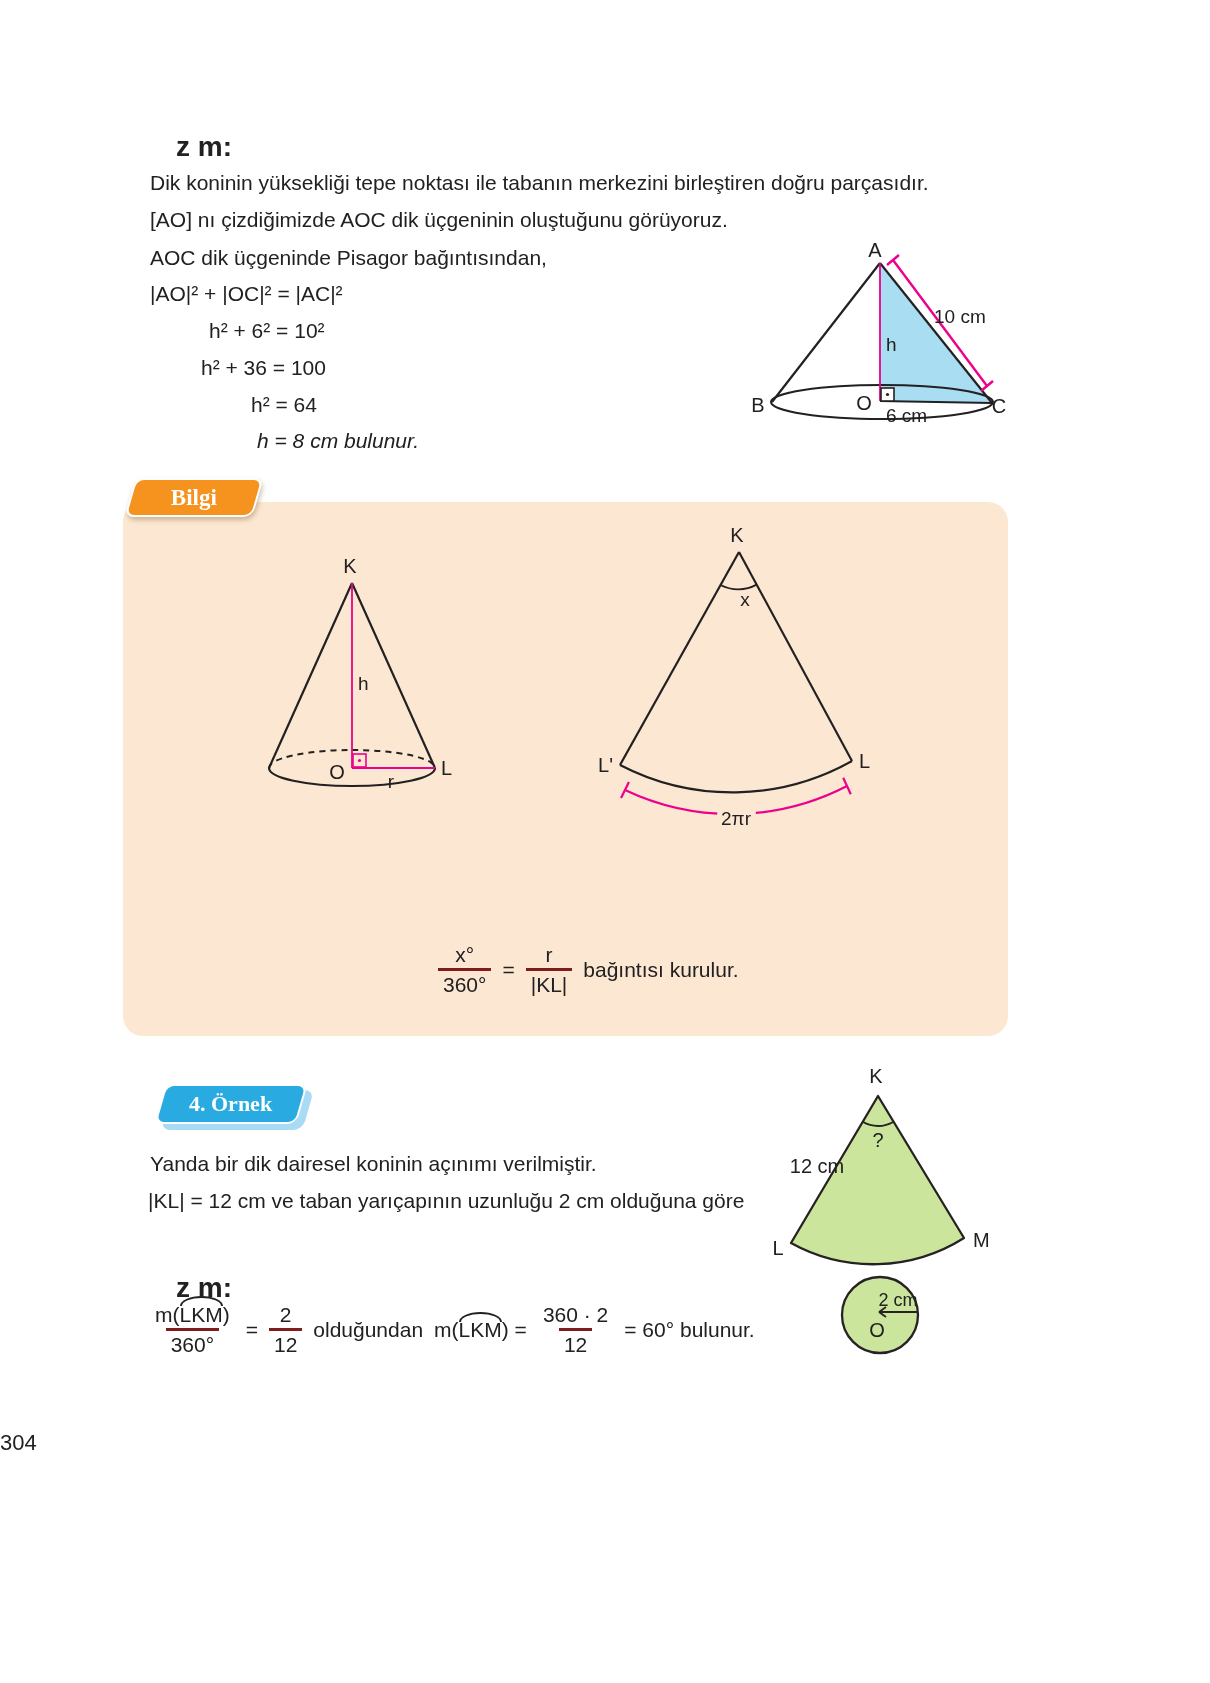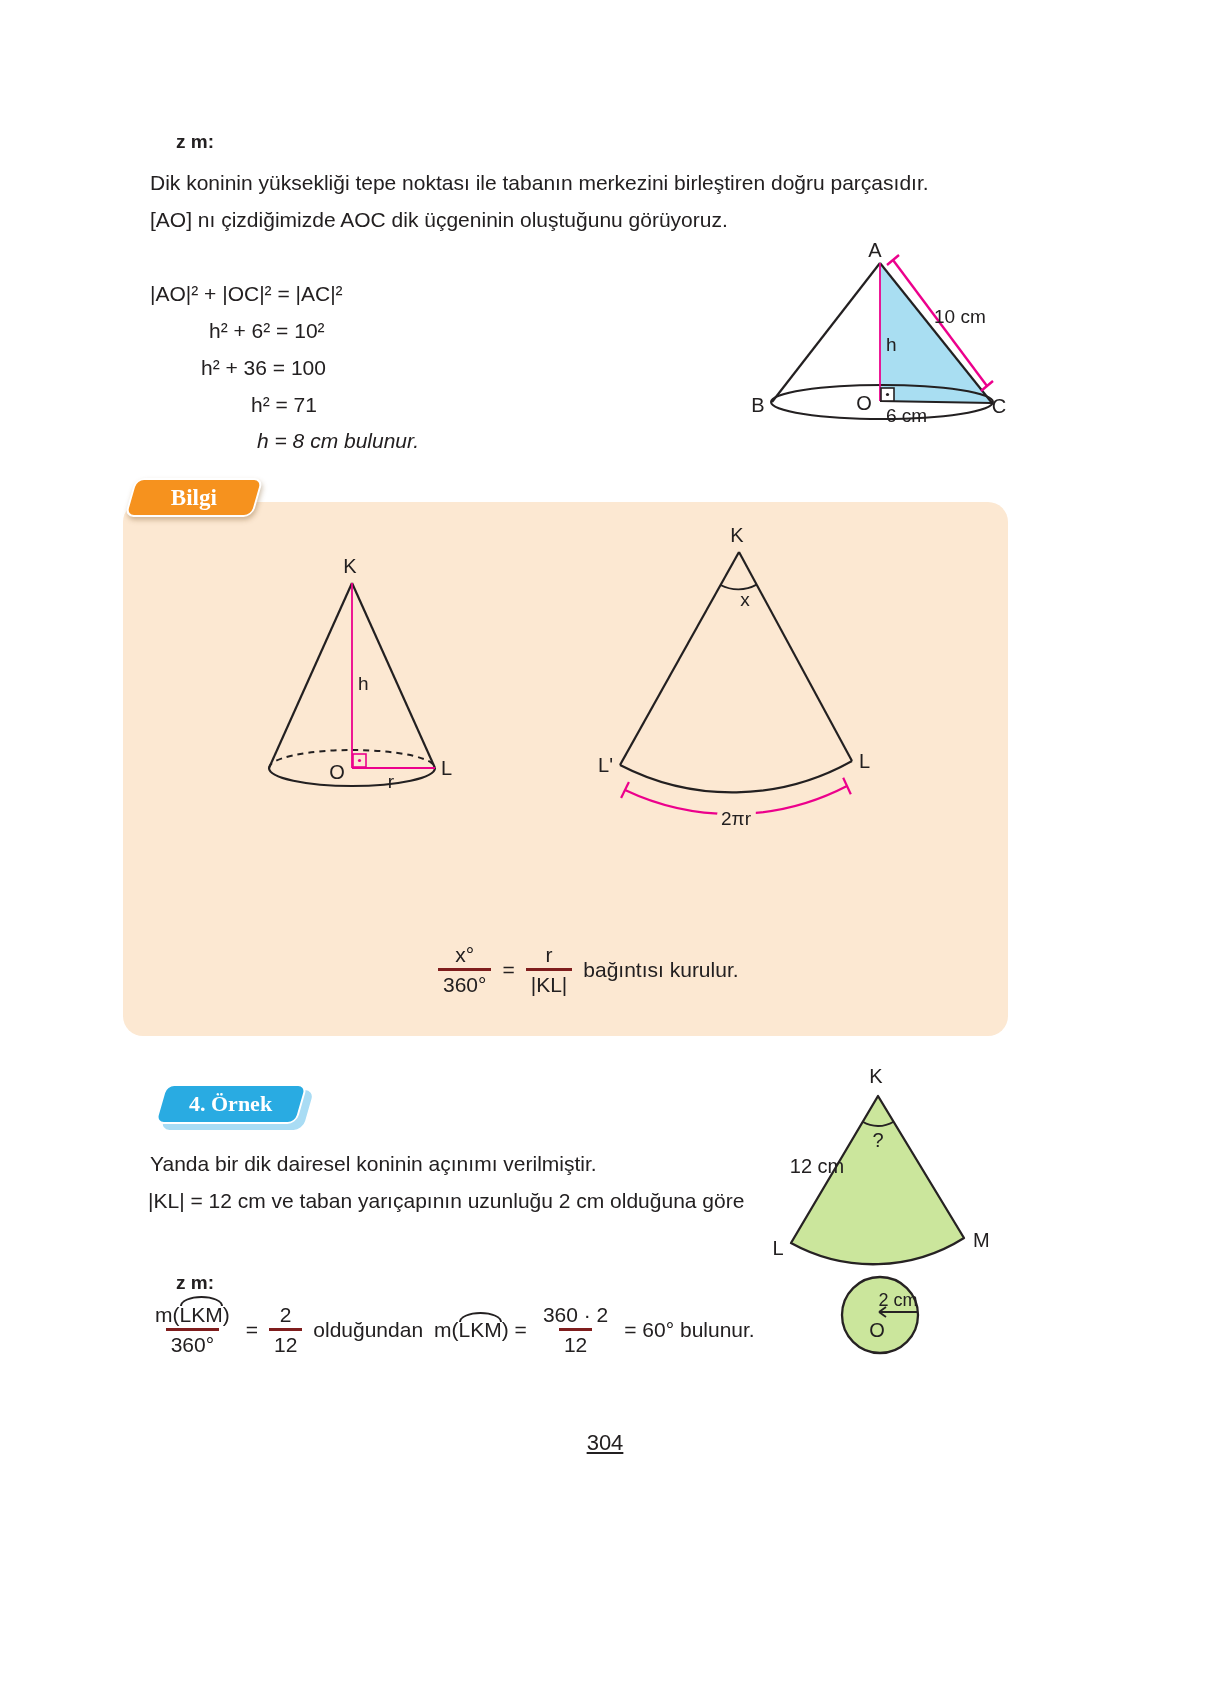--- a/index.html
+++ b/index.html
@@ -1,50 +1,51 @@
 <!DOCTYPE html>
 <html><head>
 <meta charset="utf-8">
 <style>
   html,body{margin:0;padding:0;background:#ffffff;}
   #page{position:relative;width:1210px;height:1683px;background:#fff;overflow:hidden;
         font-family:"Liberation Sans",sans-serif;color:#232021;}
   .abs{position:absolute;}
   .t{font-size:21px;white-space:nowrap;color:#232021;}
-  .b{font-weight:bold;font-size:19px;}
+  .b{font-weight:bold;font-size:28px;}
   .wrap{white-space:normal;}
   .peachbox{background:#fce8d2;border-radius:20px;}
   .tab{position:absolute;display:flex;align-items:center;justify-content:center;
        transform:skewX(-16deg);border-radius:9px;color:#fff;z-index:3;
        font-family:"Liberation Serif",serif;font-weight:bold;}
   .tab-inner{transform:skewX(16deg);display:block;}
   .tab-bilgi{background:#f6921e;border:2px solid #fff;box-shadow:2px 3px 5px rgba(120,80,30,.35);font-size:23px;}
   .tab-ornek{background:#29abe2;border:2px solid #fff;box-shadow:8px 6px 0 #a9dcf4;font-size:22px;}
   .row{display:flex;align-items:center;gap:11px;font-size:21px;white-space:nowrap;}
   .frac{display:inline-flex;flex-direction:column;align-items:center;line-height:1.2;}
   .frac .num{padding:0 5px 1px;}
   .frac .den{border-top:3px solid #7f1d1d;padding:1px 5px 0;}
   .overarc{position:relative;display:inline-block;}
   .overarc::before{content:"";position:absolute;left:0;right:0;top:-6px;height:8px;
        border:2px solid #232021;border-bottom:none;border-radius:50% 50% 0 0/100% 100% 0 0;}
   svg text{font-family:"Liberation Sans",sans-serif;fill:#232021;}
-  .pagenum{position:absolute;left:0;right:0;text-align:center;font-size:22px;text-decoration:underline;}
+  .pagenum{position:absolute;left:0;right:0;font-size:22px;}
 </style>
 </head>
 <body>
 
 <div id="page">
 
   <div class="abs t b" style="left:176px;top:131px;">z m:</div>
   <div class="abs t" style="left:150px;top:171px;">Dik koninin yüksekliği tepe noktası ile tabanın merkezini birleştiren doğru parçasıdır.</div>
   <div class="abs t" style="left:150px;top:208px;">[AO] nı çizdiğimizde AOC dik üçgeninin oluştuğunu görüyoruz.</div>
+  <div class="abs t" style="left:150px;top:246px;">AOC dik üçgeninde Pisagor bağıntısından,</div>
   <div class="abs t" style="left:150px;top:282px;">|AO|² + |OC|² = |AC|²</div>
   <div class="abs t" style="left:209px;top:319px;">h² + 6² = 10²</div>
   <div class="abs t" style="left:201px;top:356px;">h² + 36 = 100</div>
-  <div class="abs t" style="left:251px;top:393px;">h² = 71</div>
+  <div class="abs t" style="left:251px;top:393px;">h² = 64</div>
   <div class="abs t" style="left:257px;top:429px;font-style:italic;">h = 8 cm bulunur.</div>
 
   <svg class="abs" style="left:735px;top:238px;" width="300" height="202" viewBox="0 0 300 202">
     <ellipse cx="147" cy="164" rx="111" ry="17" fill="#ffffff" stroke="none"></ellipse>
     <polygon points="145,25 145,163 257,165" fill="#a9def2" stroke="none"></polygon>
     <ellipse cx="147" cy="164" rx="111" ry="17" fill="none" stroke="#232021" stroke-width="2"></ellipse>
     <line x1="145" y1="25" x2="37" y2="164" stroke="#232021" stroke-width="2.2"></line>
     <line x1="145" y1="25" x2="257" y2="165" stroke="#232021" stroke-width="2.2"></line>
     <line x1="145" y1="163" x2="257" y2="165" stroke="#232021" stroke-width="2"></line>
     <line x1="145" y1="25" x2="145" y2="163" stroke="#ec008c" stroke-width="1.8"></line>

